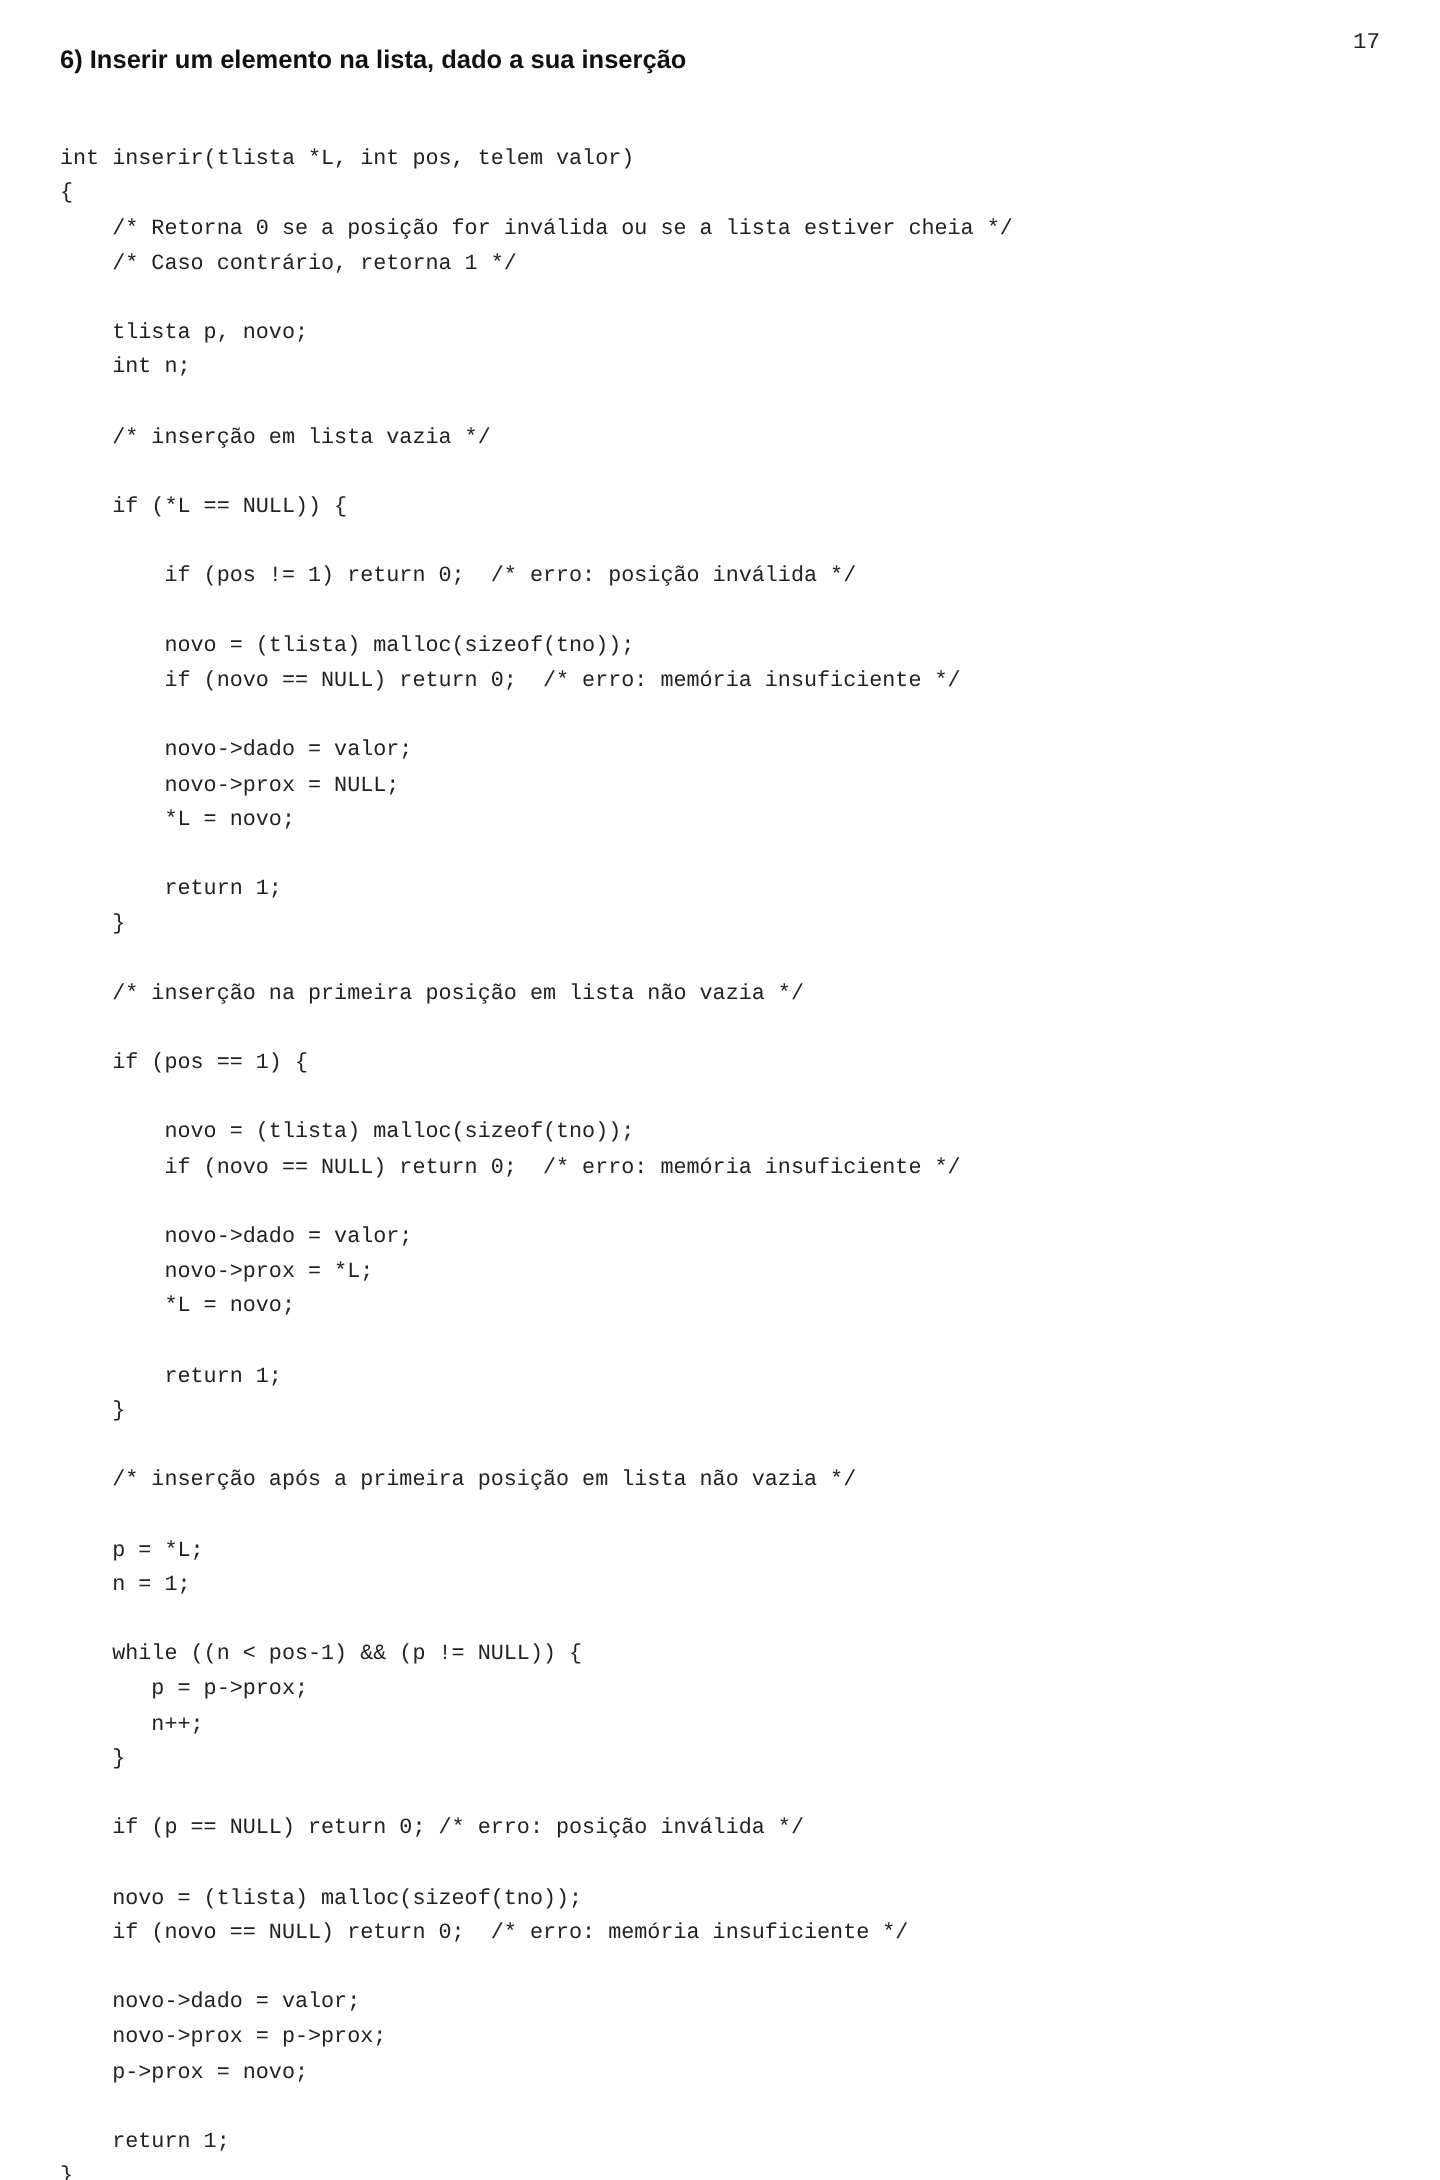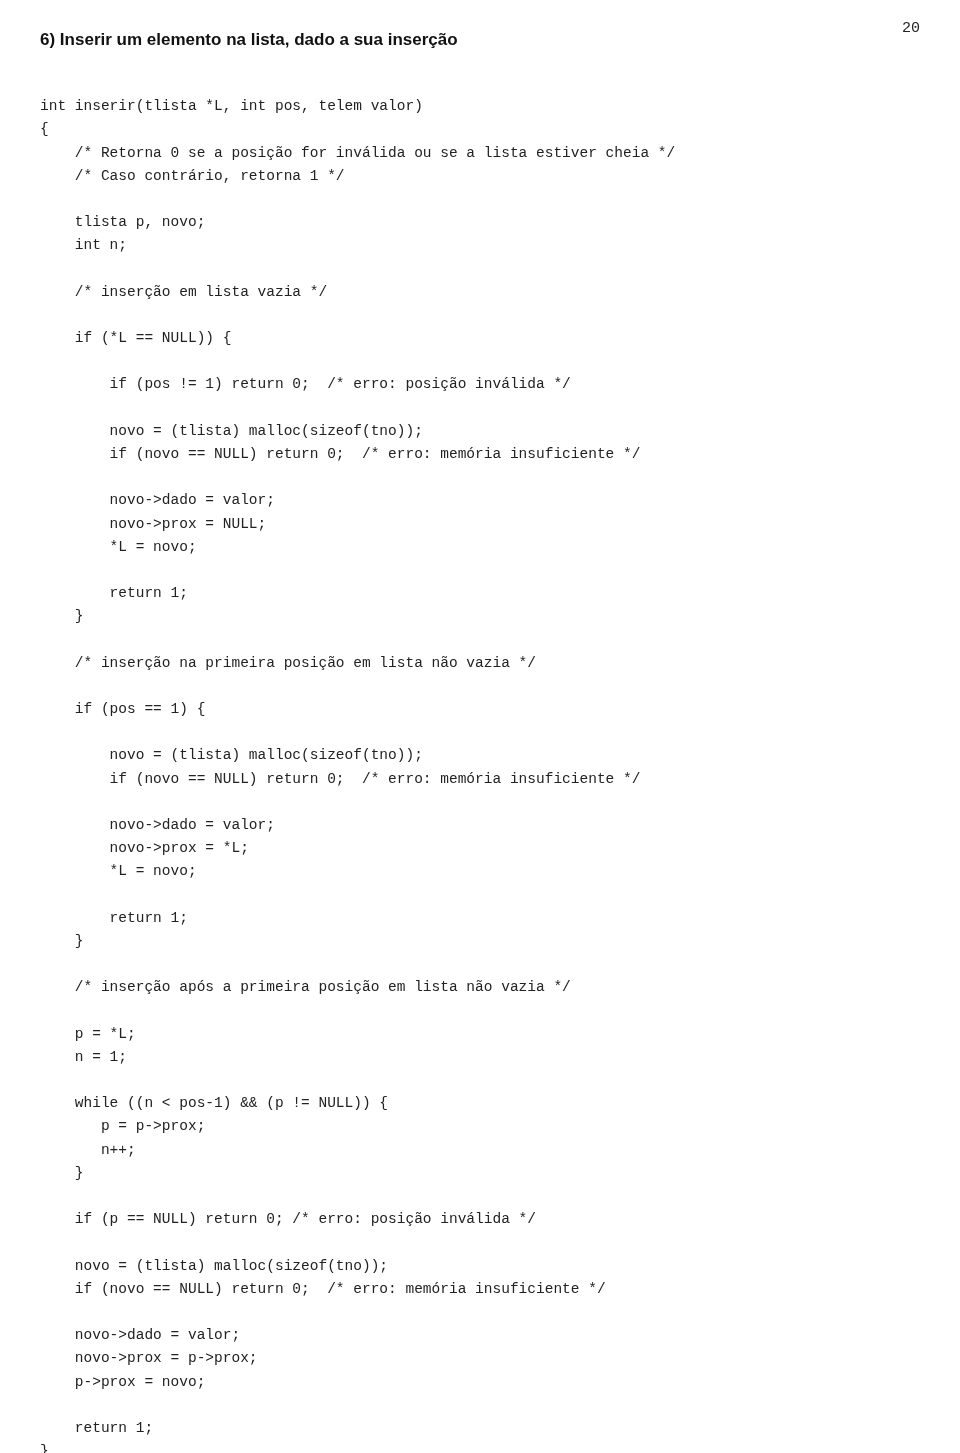--- a/index.html
+++ b/index.html
@@ -39,19 +39,19 @@
       font-family: 'Courier New', Courier, monospace;
       font-size: 14.5px;
       line-height: 1.6;
       white-space: pre;
       color: #222;
     }
   </style>
 </head>
 <body>
 
-<span class="page-number">20</span>
+<span class="page-number">17</span>
 
 <div class="section-heading">
   <span>6)</span>&nbsp;<span>Inserir um elemento na lista, dado a sua inserção</span>
 </div>
 
 <div class="code-block" id="code-container"><div>&nbsp;</div><div>int inserir(tlista *L, int pos, telem valor)</div><div>{</div><div>    /* Retorna 0 se a posição for inválida ou se a lista estiver cheia */</div><div>    /* Caso contrário, retorna 1 */</div><div>&nbsp;</div><div>    tlista p, novo;</div><div>    int n;</div><div>&nbsp;</div><div>    /* inserção em lista vazia */</div><div>&nbsp;</div><div>    if (*L == NULL)) {</div><div>&nbsp;</div><div>        if (pos != 1) return 0;  /* erro: posição inválida */</div><div>&nbsp;</div><div>        novo = (tlista) malloc(sizeof(tno));</div><div>        if (novo == NULL) return 0;  /* erro: memória insuficiente */</div><div>&nbsp;</div><div>        novo-&gt;dado = valor;</div><div>        novo-&gt;prox = NULL;</div><div>        *L = novo;</div><div>&nbsp;</div><div>        return 1;</div><div>    }</div><div>&nbsp;</div><div>    /* inserção na primeira posição em lista não vazia */</div><div>&nbsp;</div><div>    if (pos == 1) {</div><div>&nbsp;</div><div>        novo = (tlista) malloc(sizeof(tno));</div><div>        if (novo == NULL) return 0;  /* erro: memória insuficiente */</div><div>&nbsp;</div><div>        novo-&gt;dado = valor;</div><div>        novo-&gt;prox = *L;</div><div>        *L = novo;</div><div>&nbsp;</div><div>        return 1;</div><div>    }</div><div>&nbsp;</div><div>    /* inserção após a primeira posição em lista não vazia */</div><div>&nbsp;</div><div>    p = *L;</div><div>    n = 1;</div><div>&nbsp;</div><div>    while ((n &lt; pos-1) &amp;&amp; (p != NULL)) {</div><div>       p = p-&gt;prox;</div><div>       n++;</div><div>    }</div><div>&nbsp;</div><div>    if (p == NULL) return 0; /* erro: posição inválida */</div><div>&nbsp;</div><div>    novo = (tlista) malloc(sizeof(tno));</div><div>    if (novo == NULL) return 0;  /* erro: memória insuficiente */</div><div>&nbsp;</div><div>    novo-&gt;dado = valor;</div><div>    novo-&gt;prox = p-&gt;prox;</div><div>    p-&gt;prox = novo;</div><div>&nbsp;</div><div>    return 1;</div><div>}</div></div>
 
 </body></html>

